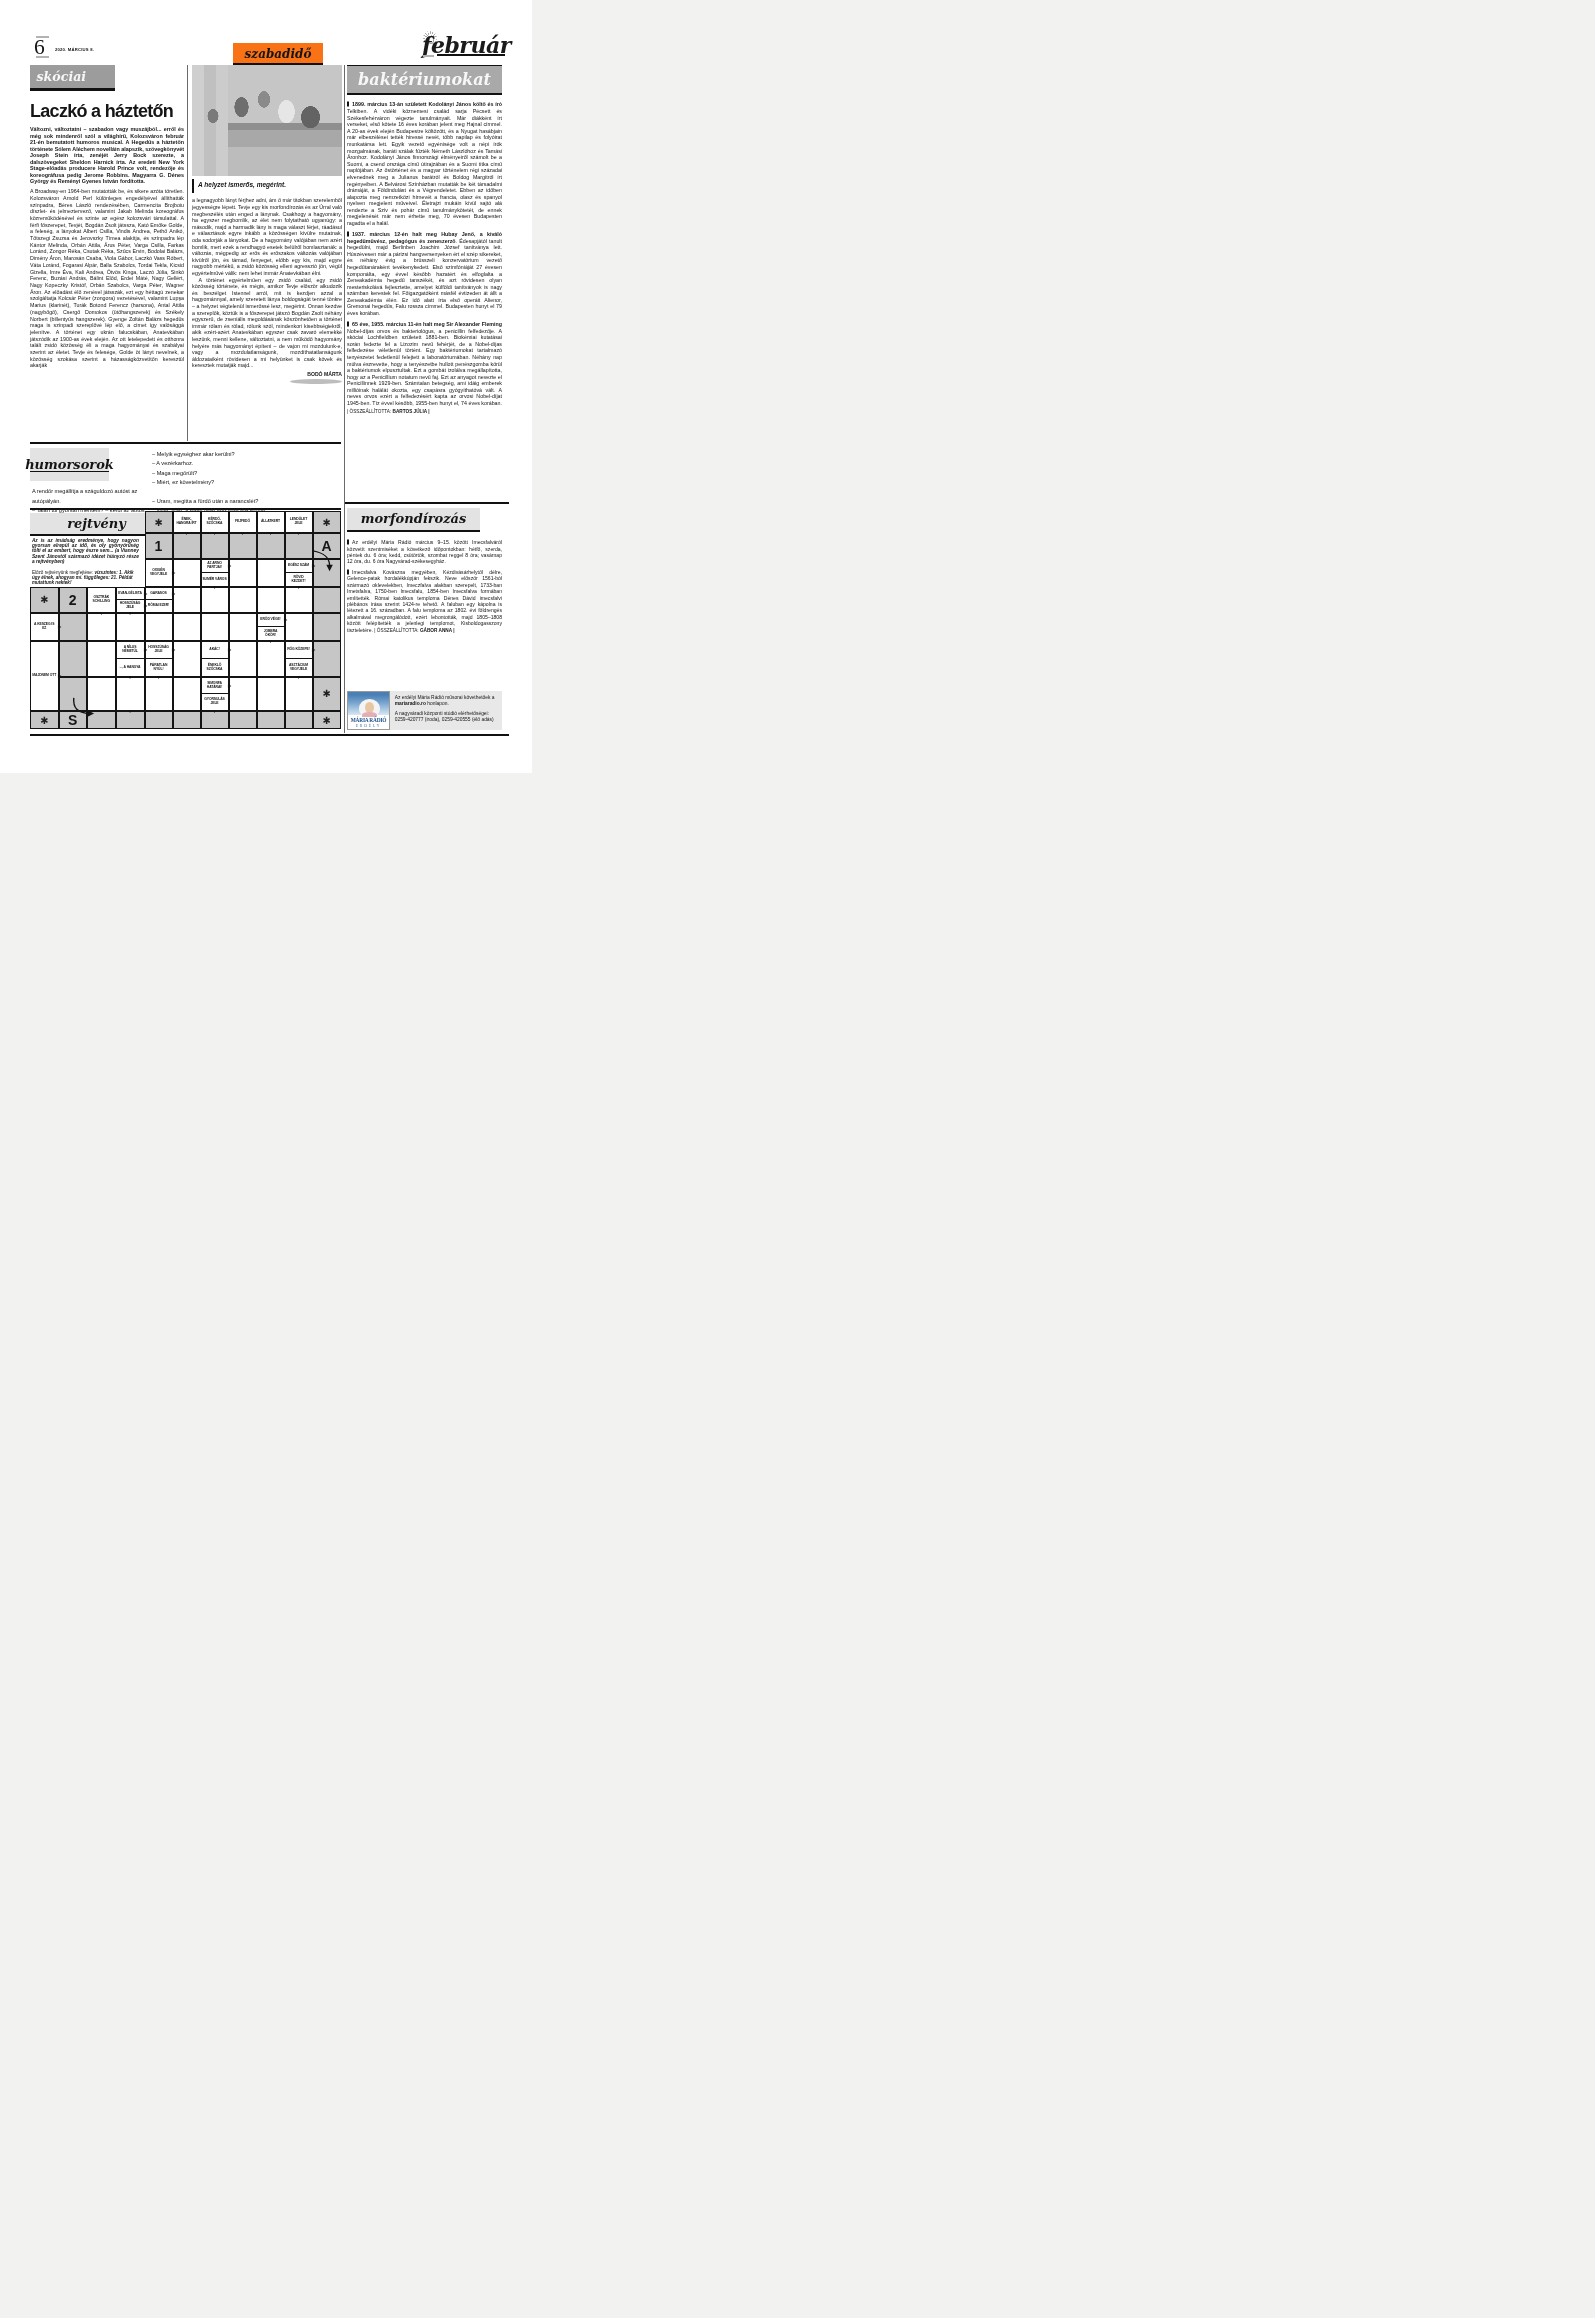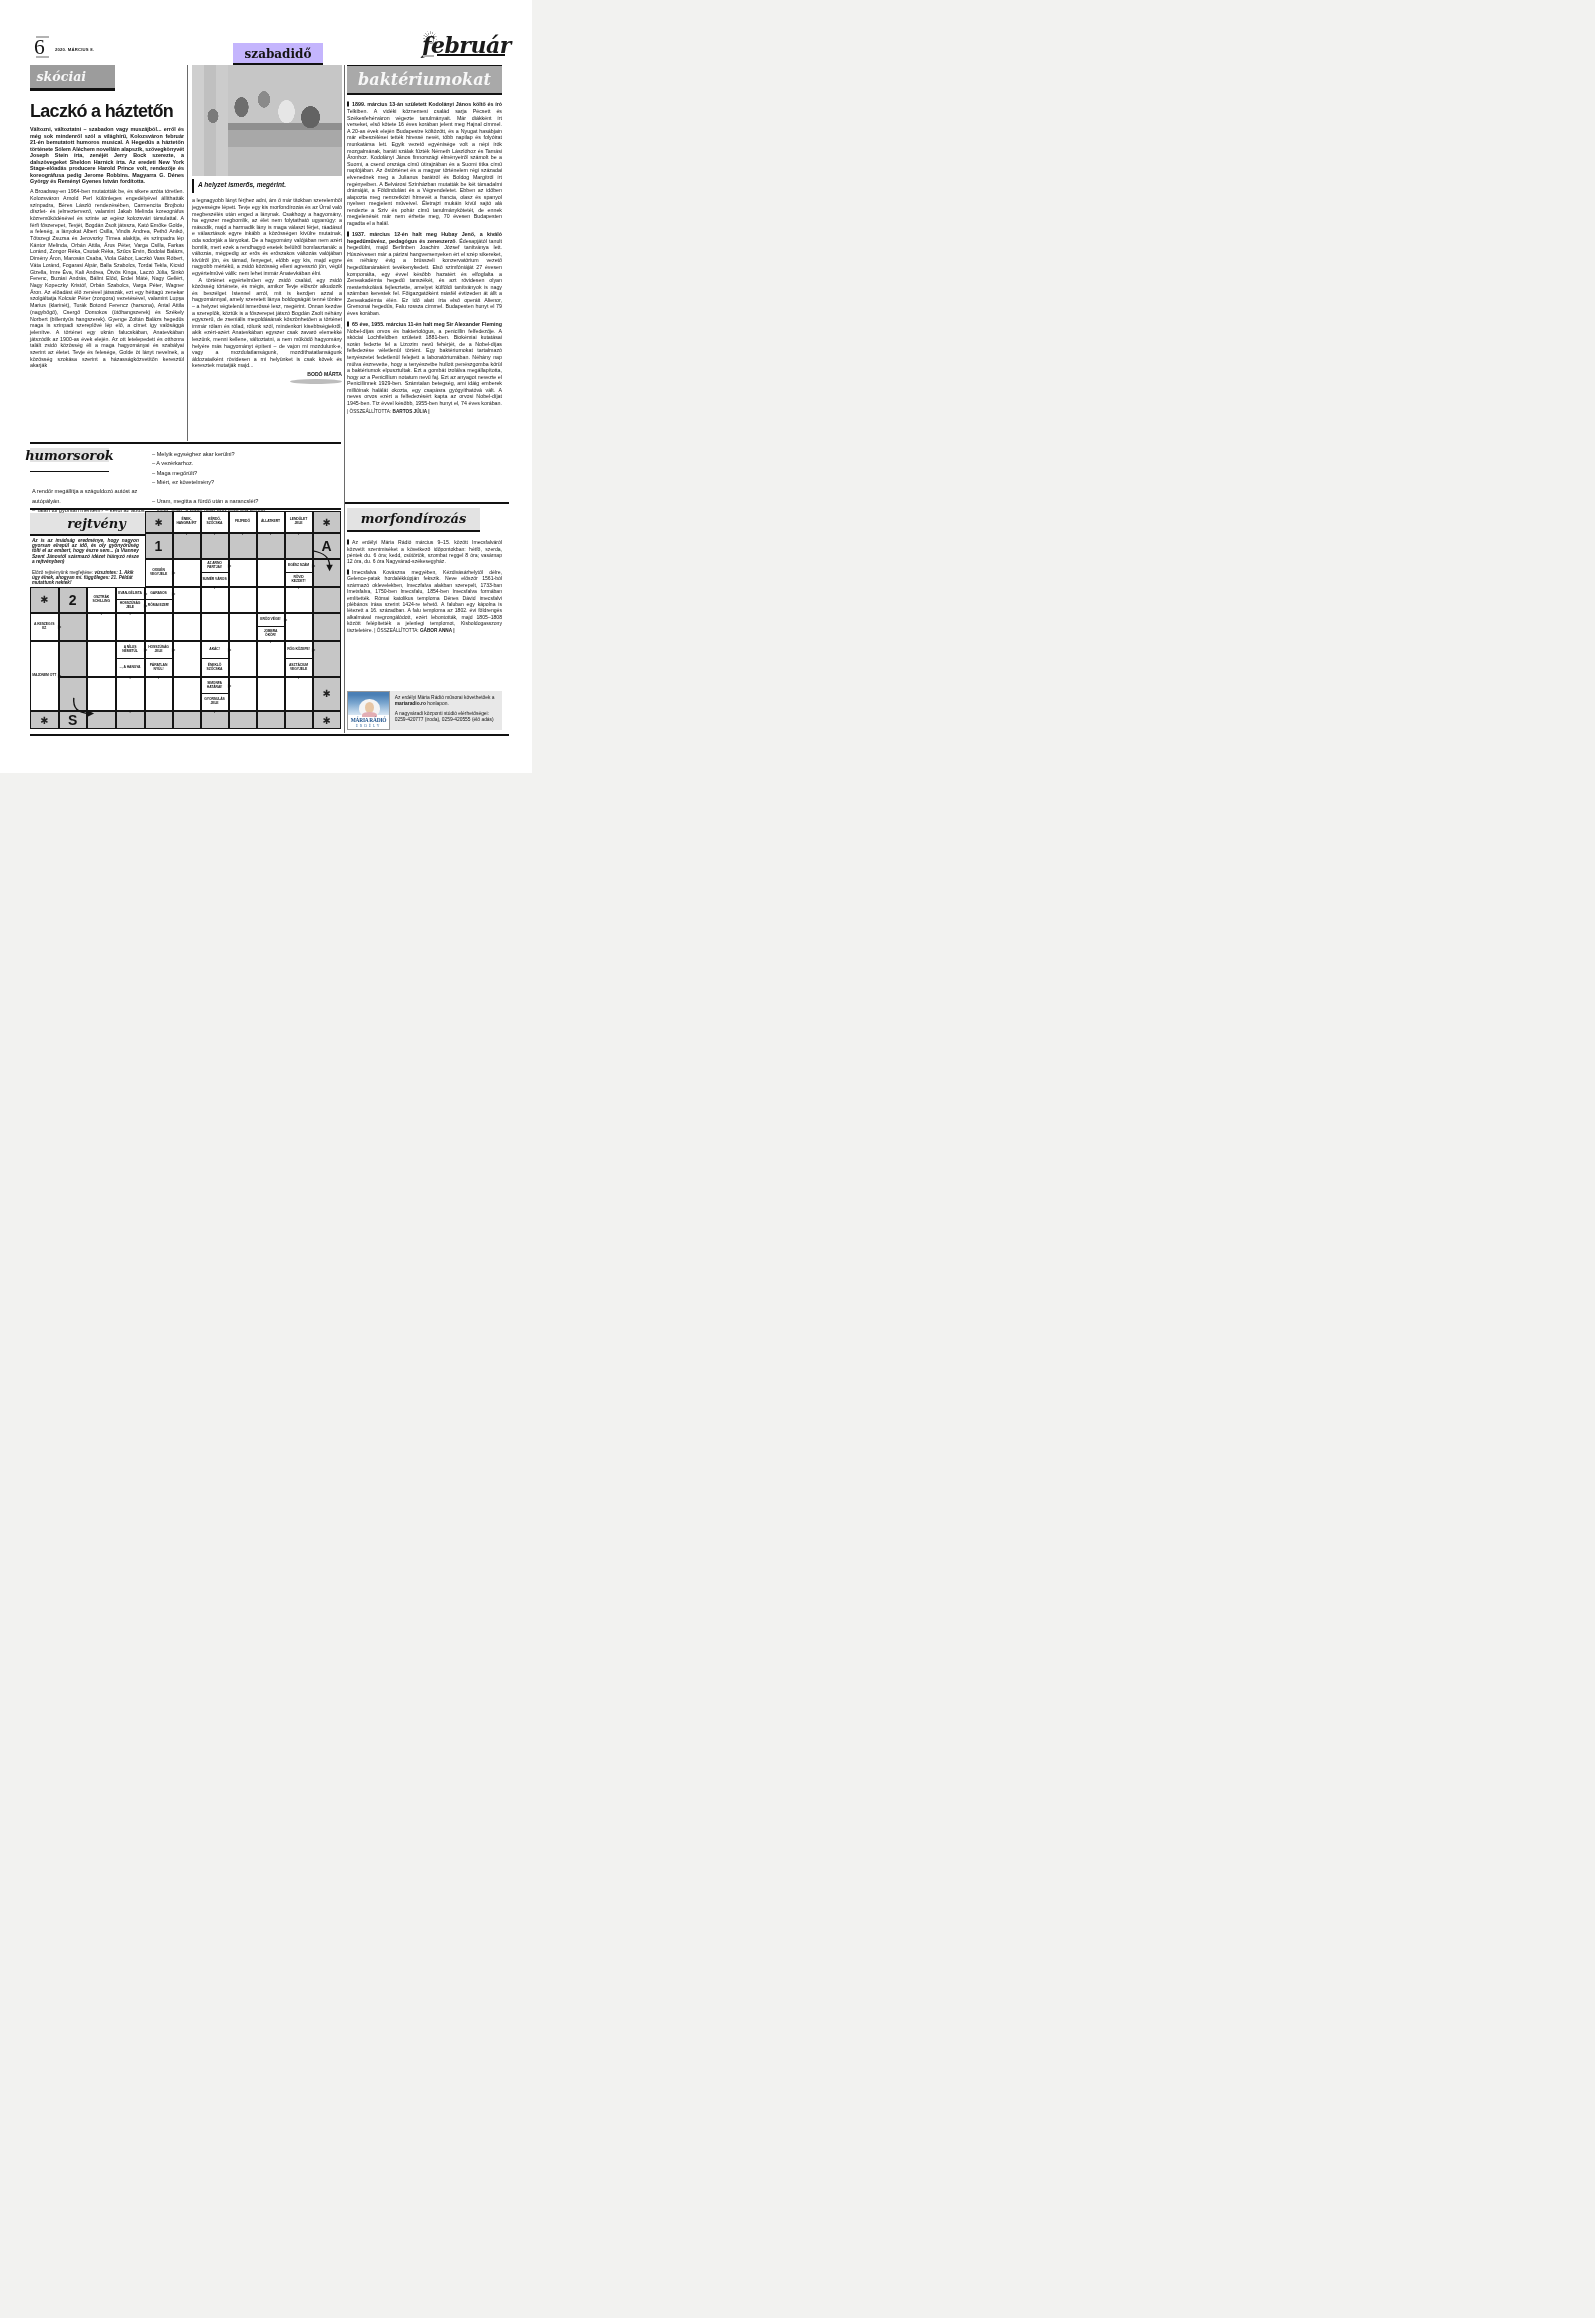--- a/index.html
+++ b/index.html
@@ -4,23 +4,23 @@
 <style>
   * { box-sizing: border-box; margin: 0; padding: 0; }
   html,body { width:532px; height:773px; background:#f2f2f0; }
   body { font-family:"Liberation Sans", sans-serif; color:#151515; }
   .page { position:relative; width:532px; height:773px; background:#ffffff; overflow:hidden; }
 
   
   .hdr-bar { position:absolute; background:#b3b3b3; }
   .pagenum { position:absolute; left:34px; top:37px; font-family:"Liberation Serif",serif; font-size:21.5px; line-height:1; letter-spacing:-0.9px; }
   .hdr-date { position:absolute; left:55px; top:47px; font-size:4.2px; font-weight:bold; letter-spacing:0.2px; }
-  .sec-mid { position:absolute; left:233px; top:43px; width:90px; height:21px; background:#c4b5fd;
+  .sec-mid { position:absolute; left:233px; top:43px; width:90px; height:21px; background:#f97316;
              display:flex; align-items:center; justify-content:center;
-             font-family:"DejaVu Serif",serif; font-weight:bold; font-size:12px; }
+             font-family:"DejaVu Serif",serif; font-style:italic; font-weight:bold; font-size:12px; }
   .sec-mid-bar { position:absolute; left:233px; top:63px; width:90px; height:2.3px; background:#111; }
   .brand { position:absolute; left:422px; top:32px; font-family:"DejaVu Serif",serif; font-style:italic; font-weight:bold; font-size:22px; letter-spacing:-0.5px; color:#1b1b1b; }
   .sun { position:absolute; left:423px; top:31px; width:14px; height:14px; border-radius:50%;
          background:repeating-conic-gradient(#ababab 0 7deg, transparent 7deg 24deg); }
   .sun-core { position:absolute; left:428px; top:36px; width:6px; height:7.5px; border-radius:50%; background:#fff; border:0.9px solid #9f9f9f; }
   .brand-bar { position:absolute; left:437px; top:54px; width:68px; height:2.3px; background:#111; }
   .brand-gray { position:absolute; left:423px; top:55px; width:11.2px; height:1.9px; background:#b3b3b3; }
 
   
   .secbox { background:#e3e3e3; display:flex; align-items:center; justify-content:center;
@@ -63,21 +63,21 @@
   .vt-bar { width:155px; height:2.3px; background:#111; }
   .entries { margin-top:6px; font-size:5.3px; line-height:6.6px; text-align:justify; }
   .entries p { margin-bottom:4.2px; }
   .bullet { display:inline-block; width:2.3px; height:5.1px; background:#111; margin-right:2.8px; transform:translateY(0.5px); }
   .credit-label { font-size:4.7px; }
   .credit-name { font-size:4.7px; font-weight:bold; }
 
   
   .humor { position:absolute; left:30px; top:442px; width:311px; height:65px; }
   .humor .rule { position:absolute; left:0; top:0; width:311px; height:1.9px; background:#111; }
-  .humor-box { position:absolute; left:0; top:6px; width:79px; height:14px; }
+  .humor-box { position:absolute; left:0; top:6px; width:79px; height:33px; }
   .humor-bar { position:absolute; left:0; top:28.5px; width:79px; height:1.9px; }
   .jokes-l { position:absolute; left:1.9px; top:45px; width:115px; font-size:5.6px; line-height:9.5px; }
   .jokes-r { position:absolute; left:122px; top:7.5px; width:187px; font-size:5.6px; line-height:9.5px; }
   .jokes-r .grp2 { margin-top:9.8px; }
 
   
   .puzzle { position:absolute; left:30px; top:508px; width:311px; height:225px; }
   .puzzle .rule { position:absolute; left:0; top:0; width:311px; height:1.9px; background:#111; }
   .puzzle-box { position:absolute; left:0; top:4.7px; width:133px; height:21px; }
   .puzzle-bar { position:absolute; left:0; top:26px; width:133px; height:1.9px; }

